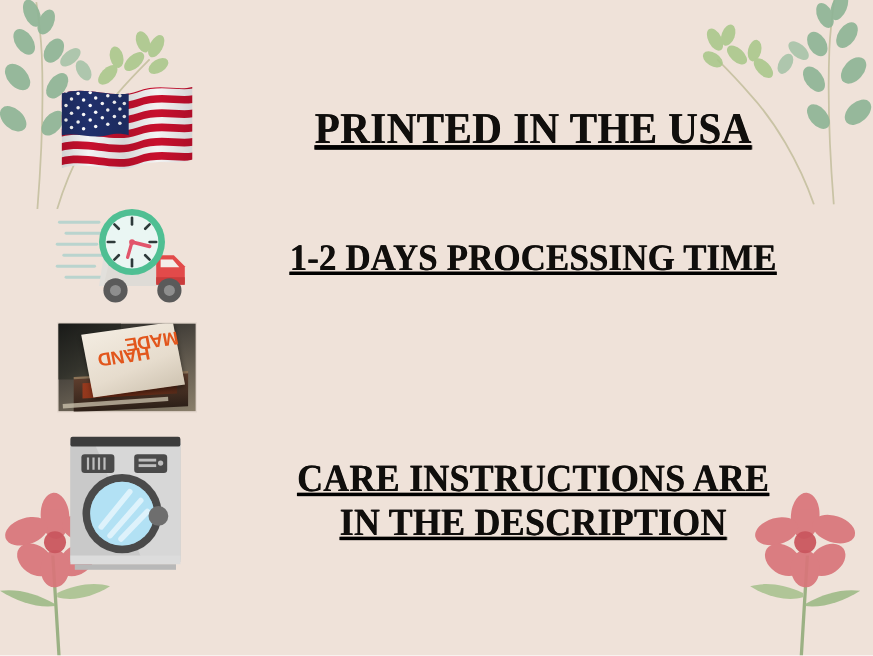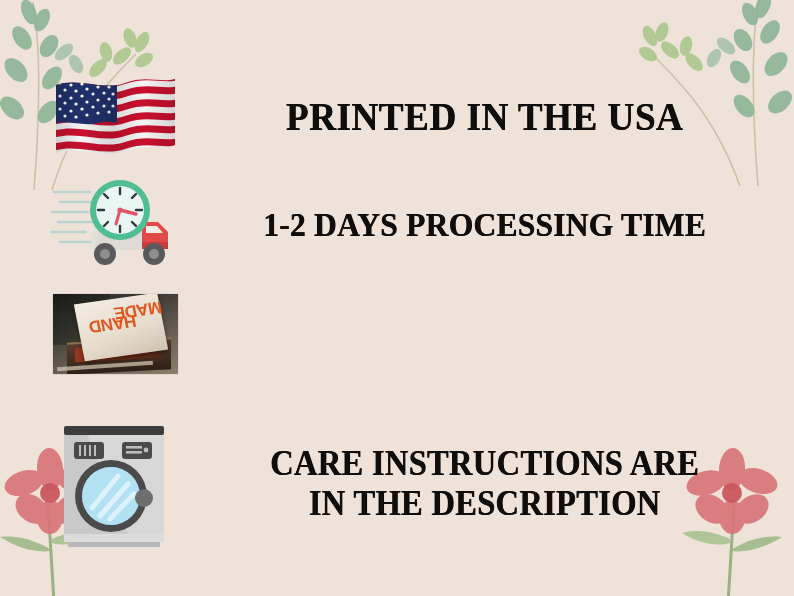--- a/index.html
+++ b/index.html
@@ -41,40 +41,41 @@
     width: 230px;
     display: flex;
     justify-content: center;
     align-items: center;
     flex: 0 0 230px;
   }
   .text-cell {
     flex: 1 1 auto;
     padding-right: 55px;
     text-align: center;
+    text-decoration: underline;
   }
 
   .headline {
     color: #100E0C;
     font-family: "Liberation Serif", serif;
     font-weight: bold;
     letter-spacing: 0.5px;
     line-height: 1.13;
     text-transform: uppercase;
     transform: scaleX(0.93);
     transform-origin: center center;
     white-space: pre-line;
     margin: 0;
     text-shadow: 0.5px 0 0 #100E0C;
   }
 
   #row-1 { top: 62px;  height: 110px; }
-  #row-2 { top: 175px; height: 100px; }
+  #row-2 { top: 185px; height: 100px; }
   #row-3 { top: 286px; height: 95px;  }
-  #row-4 { top: 409px; height: 150px; }
+  #row-4 { top: 380px; height: 150px; }
 
   #row-1 .headline { font-size: 40px; }
   #row-2 .headline { font-size: 34px; letter-spacing: 0.2px; }
   #row-3 .headline { font-size: 35px; }
   #row-4 .headline { font-size: 35px; letter-spacing: 0.3px; }
 
   
   .print-photo {
     width: 125px;
     height: 80px;

